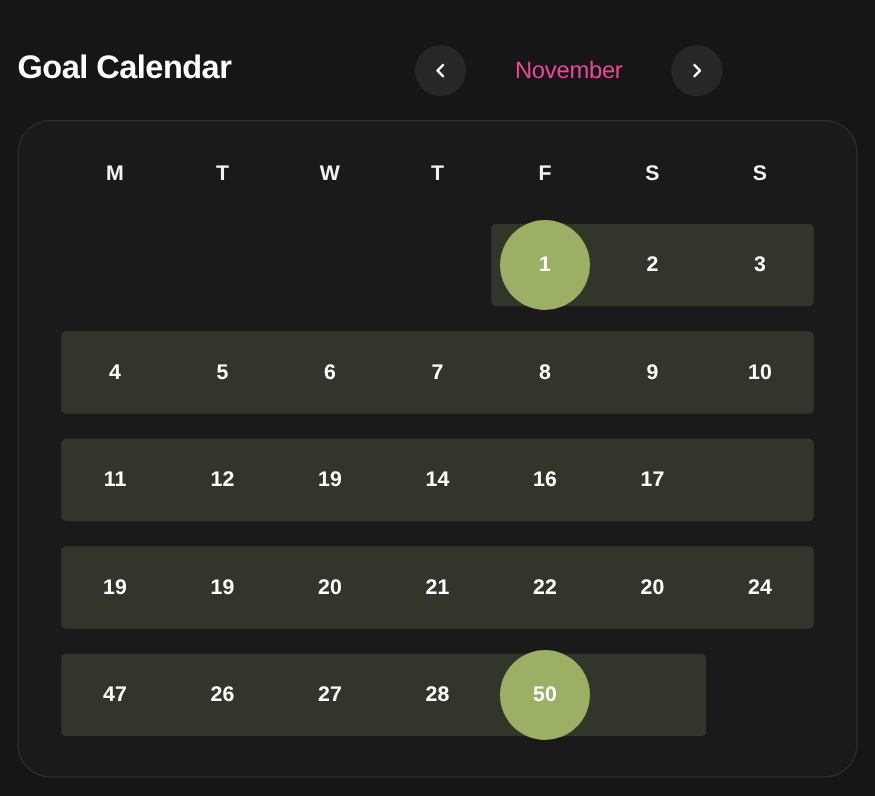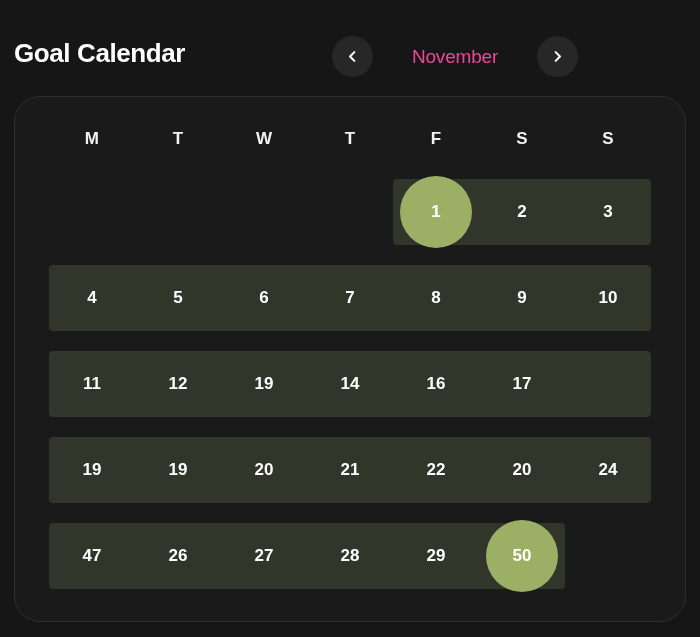--- a/index.html
+++ b/index.html
@@ -296,23 +296,20 @@
           </div>
           <div class="day-cell">
             <span class="day-num">26</span>
           </div>
           <div class="day-cell">
             <span class="day-num">27</span>
           </div>
           <div class="day-cell">
             <span class="day-num">28</span>
           </div>
-          <div class="day-cell">
-            <span class="day-num">29</span>
-          </div>
           <div class="day-cell marked">
             <span class="day-num">50</span>
           </div>
           <div class="day-cell empty"></div>
         </div>
       </div>
   </div>
 
 </div>
 

